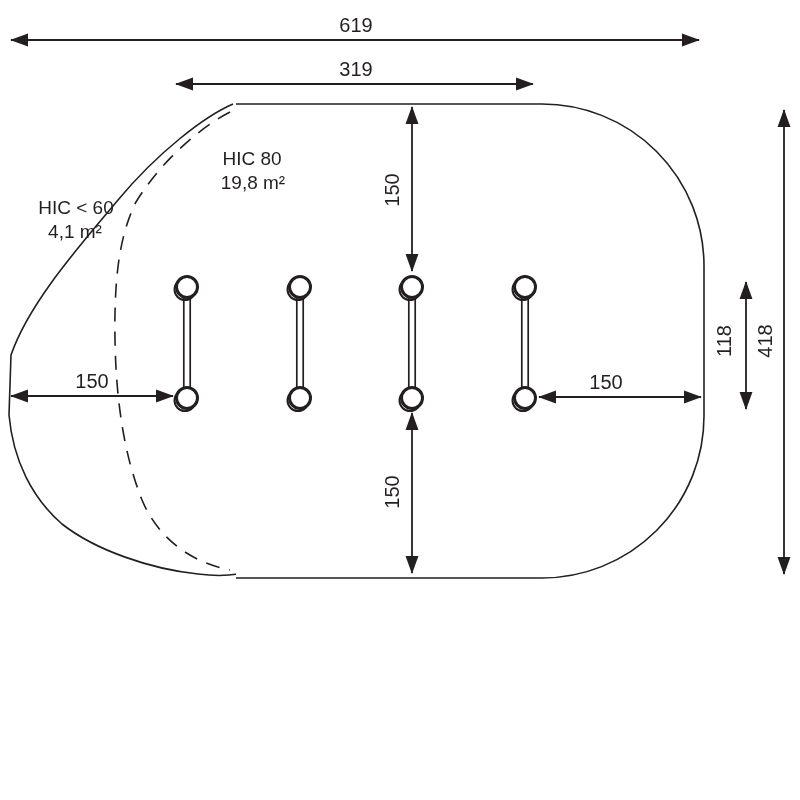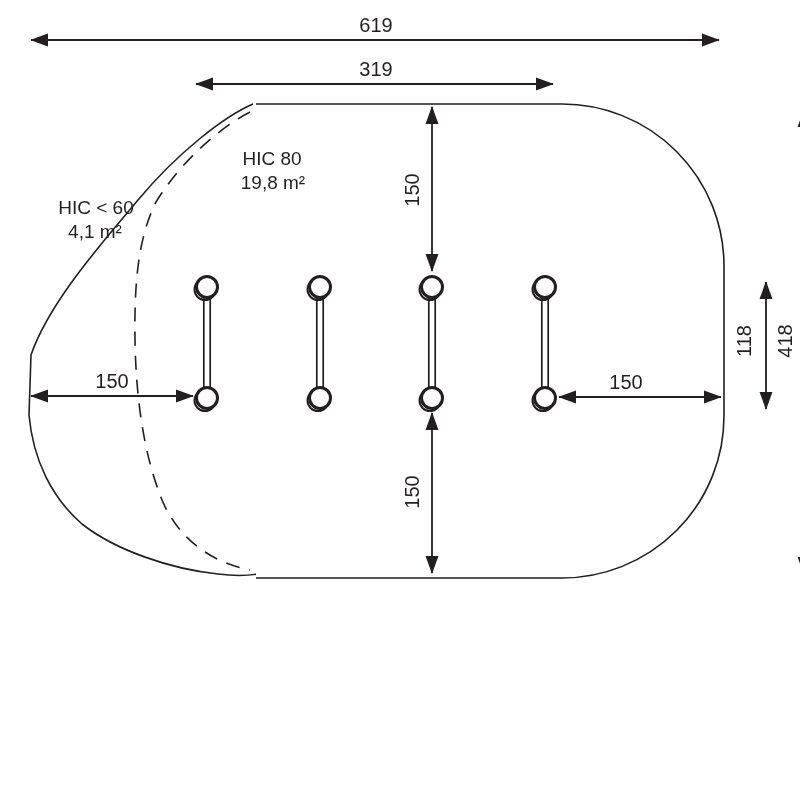--- a/index.html
+++ b/index.html
@@ -6,21 +6,20 @@
     margin: 0;
     padding: 0;
     background: #ffffff;
   }
   .stage {
     position: relative;
     width: 652px;
     height: 800px;
     background: #ffffff;
     font-family: "Liberation Sans", sans-serif;
-    margin-left: 20px;
   }
   svg text {
     fill: #231f20;
     font-family: "Liberation Sans", sans-serif;
   }
   .dim-label {
     font-size: 20px;
   }
   .zone-label {
     font-size: 19px;

